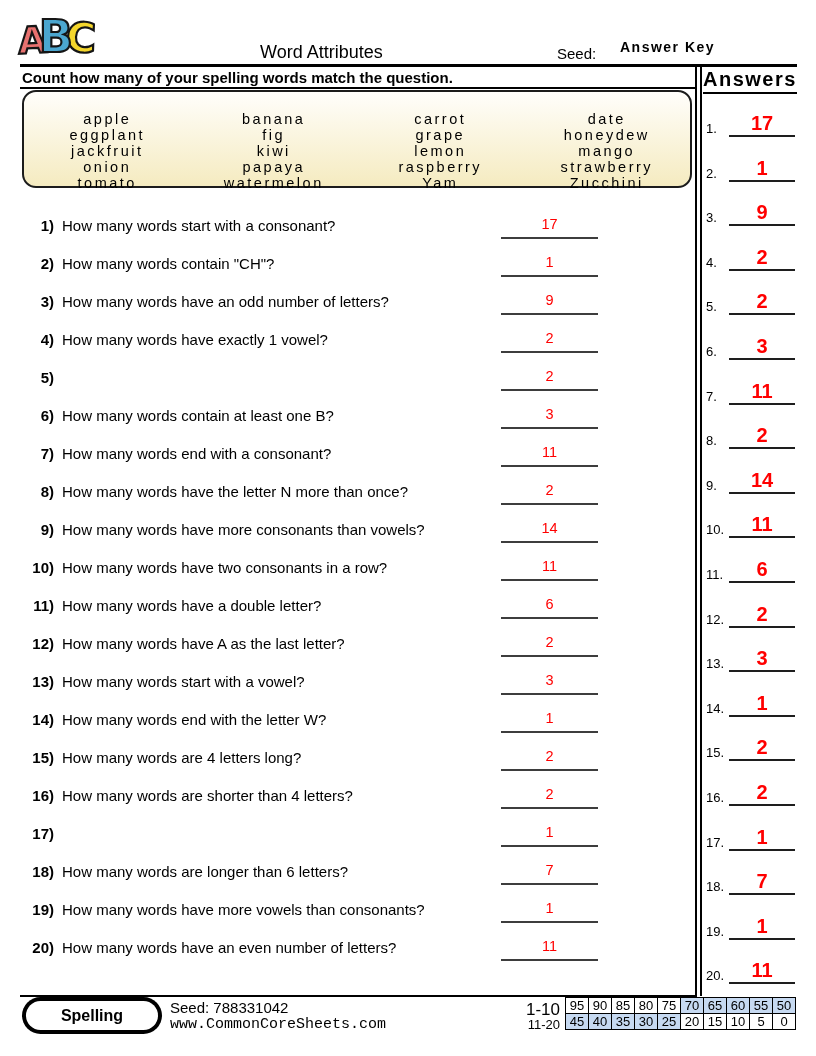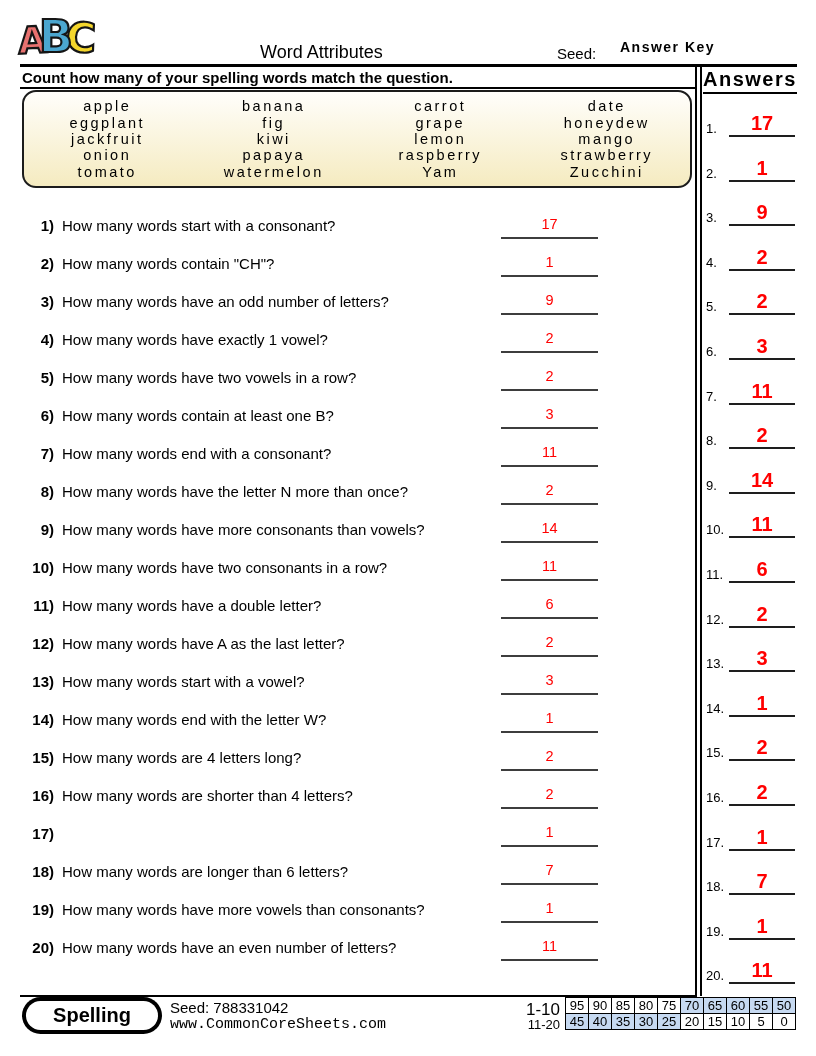--- a/index.html
+++ b/index.html
@@ -21,21 +21,21 @@
 
   
   .instruction { position:absolute; left:22px; top:69px; font-size:15px; font-weight:bold; }
   .instruction-line { position:absolute; left:20px; top:87px; width:676px; height:2px; background:#000; }
 
   
   .word-box { position:absolute; left:22px; top:90px; width:670px; height:98px;
               border:2.5px solid #1c1c1c; border-radius:14px;
               background:linear-gradient(#fffefb, #f5ebc0);
               display:grid; grid-template-columns:repeat(4,1fr); grid-template-rows:repeat(5,1fr);
-              align-items:center; padding:6px 0; }
+              align-items:center; padding:19px 0; }
   .word { text-align:center; font-size:14.5px; letter-spacing:2.5px; }
 
   
   .q-row { position:absolute; left:20px; width:660px; height:30px; }
   .q-num { position:absolute; left:0; top:3px; width:34px; text-align:right; font-weight:bold; font-size:15px; }
   .q-text { position:absolute; left:42px; top:3px; font-size:15px; }
   .q-ans { position:absolute; left:481px; top:2px; width:97px; text-align:center; font-size:14.5px; color:#ff0000; }
   .q-line { position:absolute; left:481px; top:23px; width:97px; border-bottom:2px solid #3d3d3d; }
 
   
@@ -46,21 +46,21 @@
   .ans-item { position:absolute; left:703px; width:110px; height:28px; }
   .ans-num { position:absolute; left:3px; bottom:1px; font-size:13px; }
   .ans-line { position:absolute; left:26px; bottom:0; width:66px; border-bottom:2px solid #1e1e1e; }
   .ans-val { position:absolute; left:26px; bottom:2px; width:66px; text-align:center;
              font-size:20px; font-weight:bold; color:#ff0000; }
 
   
   .bottom-line { position:absolute; left:20px; top:995px; width:677px; height:2px; background:#000; }
   .badge { position:absolute; left:22px; top:997px; width:140px; height:37px; background:#000; border-radius:19px; }
   .badge-inner { position:absolute; left:4px; top:4px; right:4px; bottom:4px; background:#fff; border-radius:15px;
-                 display:flex; align-items:center; justify-content:center; font-size:20px; font-weight:bold; }
+                 display:flex; align-items:center; justify-content:center; font-size:16px; font-weight:bold; }
   .seed { position:absolute; left:170px; top:999px; font-size:15px; }
   .website { position:absolute; left:170px; top:1016px; font-size:15px;font-family:Liberation Mono, monospace; }
   .score-label-1 { position:absolute; left:516px; top:1000px; width:44px; text-align:right; font-size:17px; }
   .score-label-2 { position:absolute; left:516px; top:1017px; width:44px; text-align:right; font-size:13px; }
   .score-table { position:absolute; left:565px; top:997px; border-collapse:collapse; }
   .score-table td { width:23px; height:16px; border:1.6px solid #000; font-size:13px; text-align:center; padding:0; }
   .score-table td.hl { background:#c6d9f1; }
 </style>
 </head>
 <body>
@@ -122,21 +122,20 @@
     <span class="q-line"></span>
   </div>
   <div class="q-row" style="top:328px">
     <span class="q-num">4)</span>
     <span class="q-text">How many words have exactly 1 vowel?</span>
     <span class="q-ans">2</span>
     <span class="q-line"></span>
   </div>
   <div class="q-row" style="top:366px">
     <span class="q-num">5)</span>
-    <span class="q-text">How many words have two vowels in a row?</span>
     <span class="q-ans">2</span>
     <span class="q-line"></span>
   </div>
   <div class="q-row" style="top:404px">
     <span class="q-num">6)</span>
     <span class="q-text">How many words contain at least one B?</span>
     <span class="q-ans">3</span>
     <span class="q-line"></span>
   </div>
   <div class="q-row" style="top:442px">

